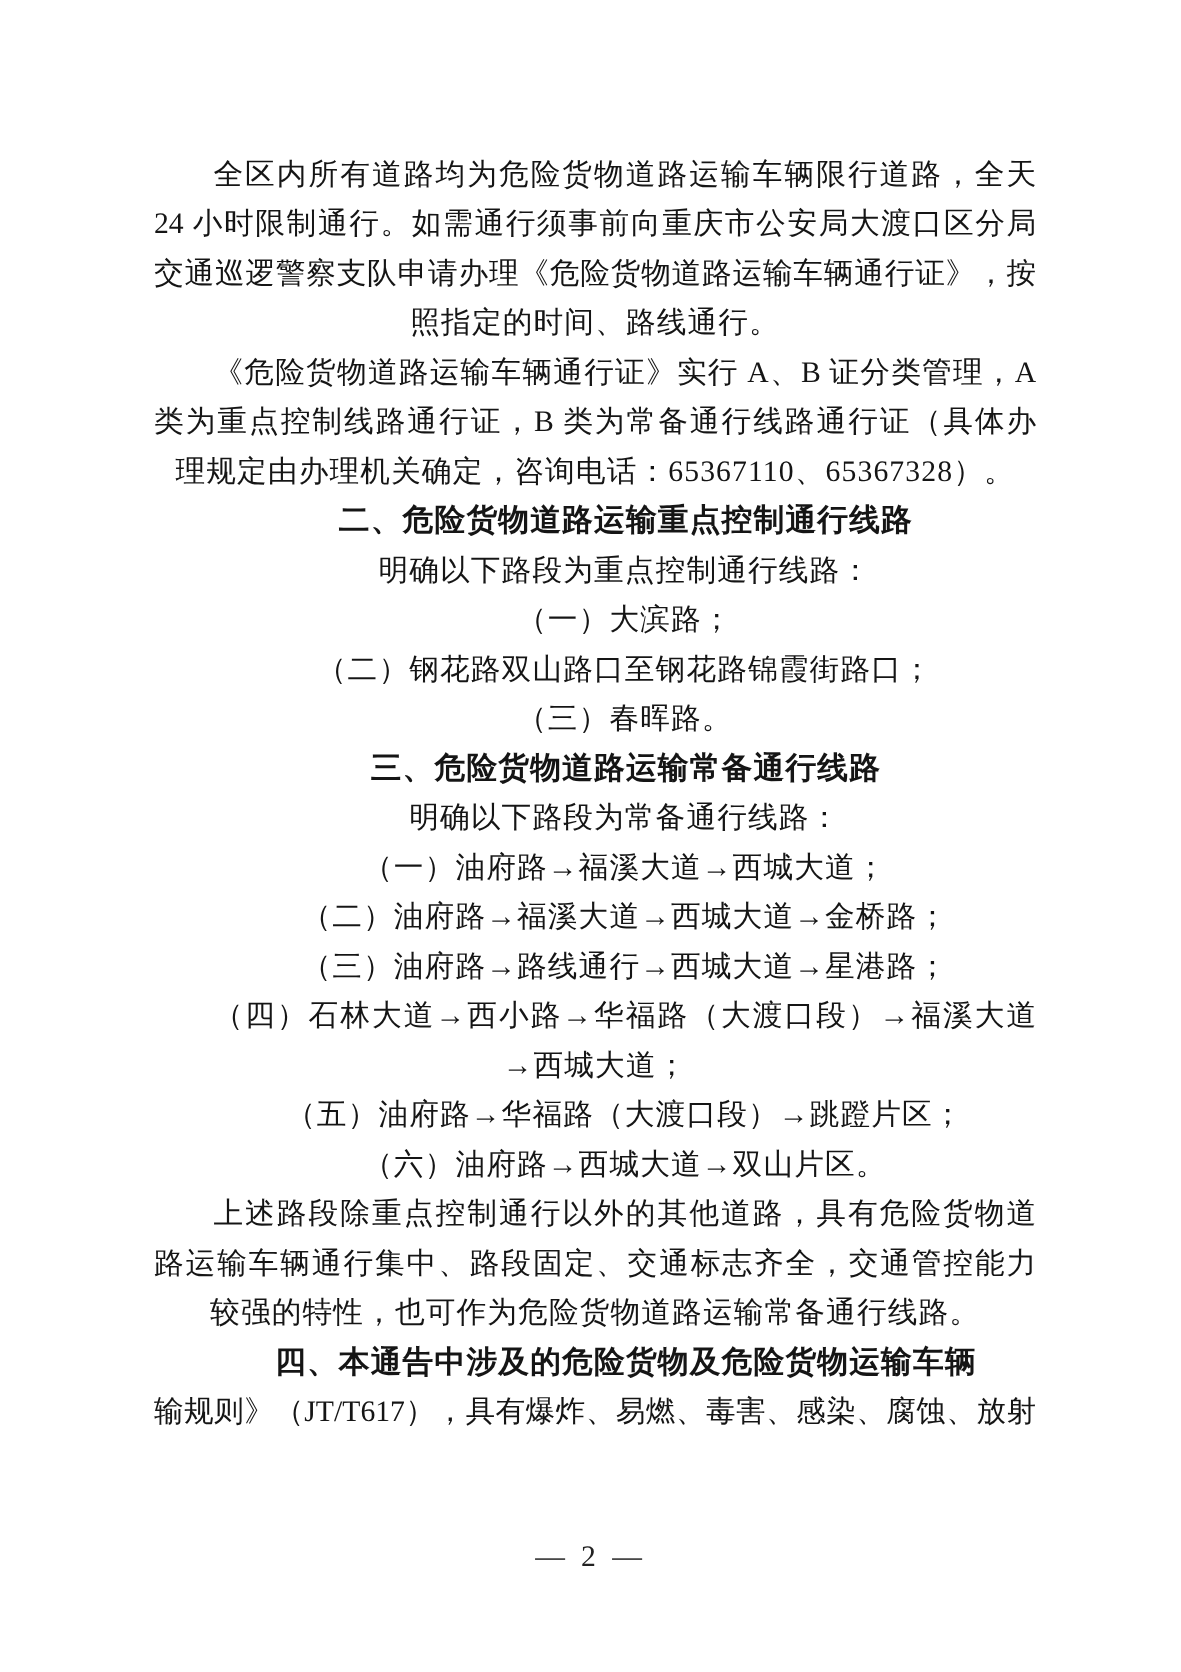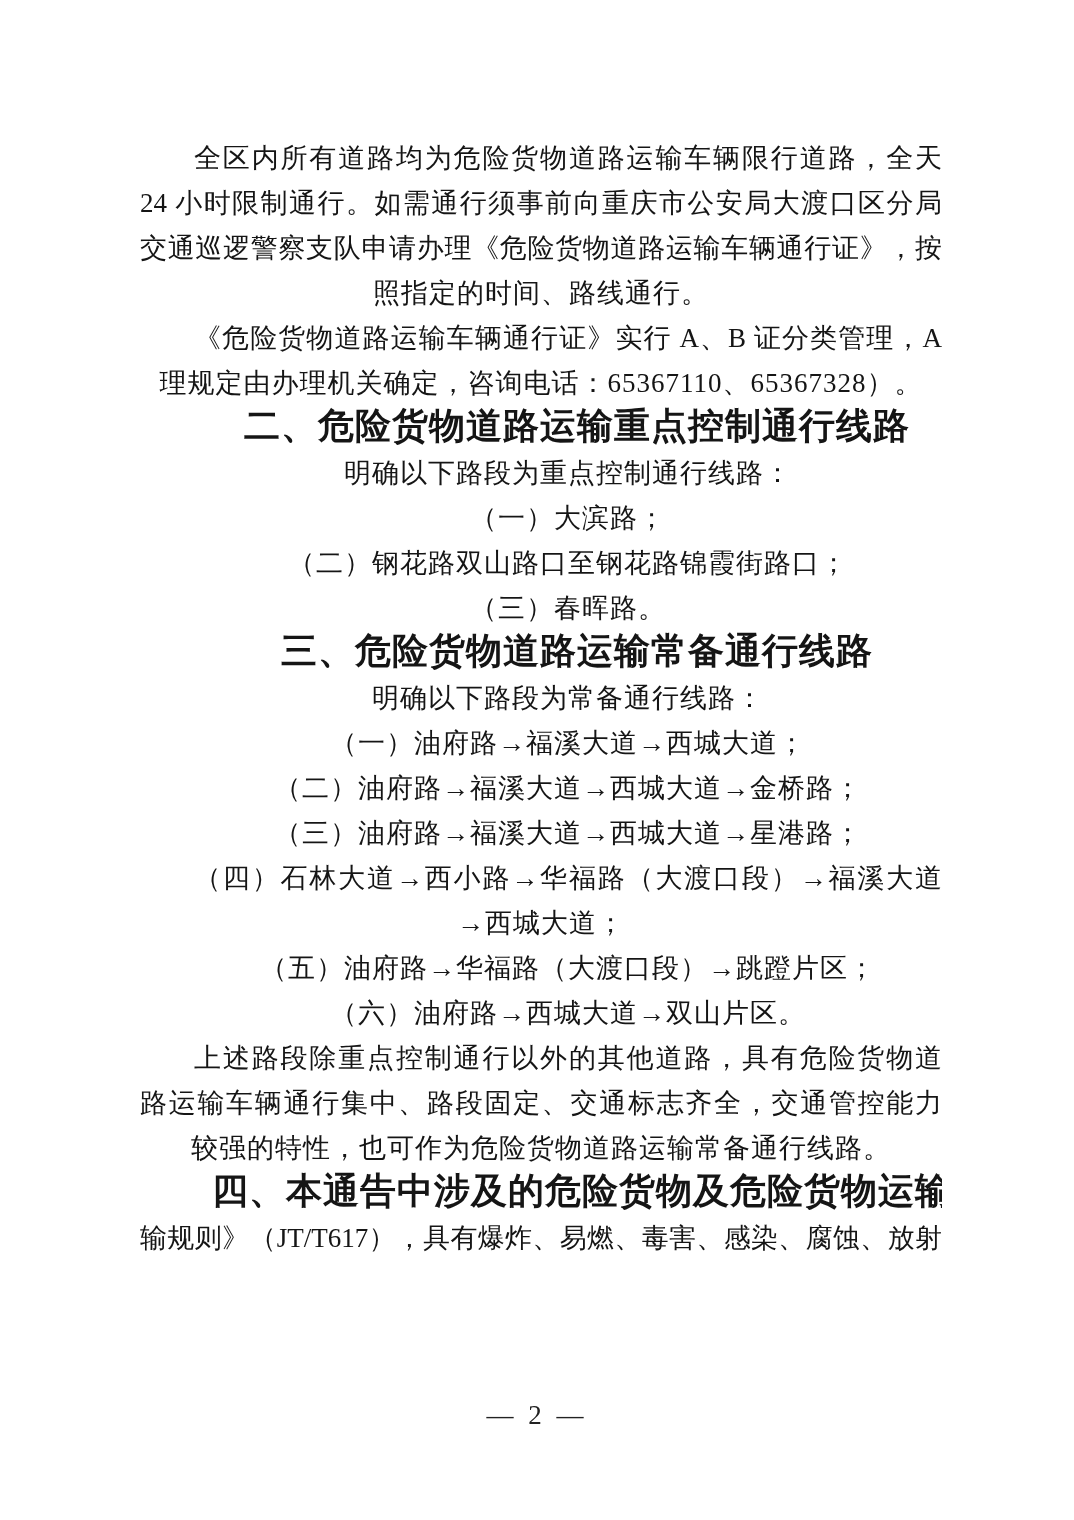--- a/index.html
+++ b/index.html
@@ -34,23 +34,23 @@
   .line.fill {
     white-space: normal;
     text-align: justify;
     text-align-last: justify;
     letter-spacing: 0;
   }
   .line.indent {
     text-indent: 2em;
   }
   .line.heading {
-    font-family: Liberation Mono, monospace;
+    font-family: Liberation Serif, serif;
     font-weight: 700;
-    font-size: 36px;
+    font-size: 28px;
     letter-spacing: 1px;
   }
   .page-footer {
     position: absolute;
     left: 0;
     top: 1400px;
     width: 100%;
     text-align: center;
     font-size: 27px;
     letter-spacing: 4px;
@@ -60,31 +60,32 @@
 </head>
 <body>
 
 <div class="page">
   <div class="doc-body">
       <div class="line indent fill">全区内所有道路均为危险货物道路运输车辆限行道路，全天</div>
       <div class="line fill">24 小时限制通行。如需通行须事前向重庆市公安局大渡口区分局</div>
       <div class="line fill">交通巡逻警察支队申请办理《危险货物道路运输车辆通行证》，按</div>
       <div class="line">照指定的时间、路线通行。</div>
       <div class="line indent fill">《危险货物道路运输车辆通行证》实行 A、B 证分类管理，A</div>
+      <div class="line fill">类为重点控制线路通行证，B 类为常备通行线路通行证（具体办</div>
       <div class="line">理规定由办理机关确定，咨询电话：65367110、65367328）。</div>
       <div class="line heading indent">二、危险货物道路运输重点控制通行线路</div>
       <div class="line indent">明确以下路段为重点控制通行线路：</div>
       <div class="line indent">（一）大滨路；</div>
       <div class="line indent">（二）钢花路双山路口至钢花路锦霞街路口；</div>
       <div class="line indent">（三）春晖路。</div>
       <div class="line heading indent">三、危险货物道路运输常备通行线路</div>
       <div class="line indent">明确以下路段为常备通行线路：</div>
       <div class="line indent">（一）油府路→福溪大道→西城大道；</div>
       <div class="line indent">（二）油府路→福溪大道→西城大道→金桥路；</div>
-      <div class="line indent">（三）油府路→福溪大道→西城大道→星港路；</div>
+      <div class="line indent">（三）油府路→路线通行→西城大道→星港路；</div>
       <div class="line indent fill">（四）石林大道→西小路→华福路（大渡口段）→福溪大道</div>
       <div class="line">→西城大道；</div>
       <div class="line indent">（五）油府路→华福路（大渡口段）→跳蹬片区；</div>
       <div class="line indent">（六）油府路→西城大道→双山片区。</div>
       <div class="line indent fill">上述路段除重点控制通行以外的其他道路，具有危险货物道</div>
       <div class="line fill">路运输车辆通行集中、路段固定、交通标志齐全，交通管控能力</div>
       <div class="line">较强的特性，也可作为危险货物道路运输常备通行线路。</div>
       <div class="line heading indent">四、本通告中涉及的危险货物及危险货物运输车辆</div>
       <div class="line fill">输规则》（JT/T617），具有爆炸、易燃、毒害、感染、腐蚀、放射</div>
     </div>

